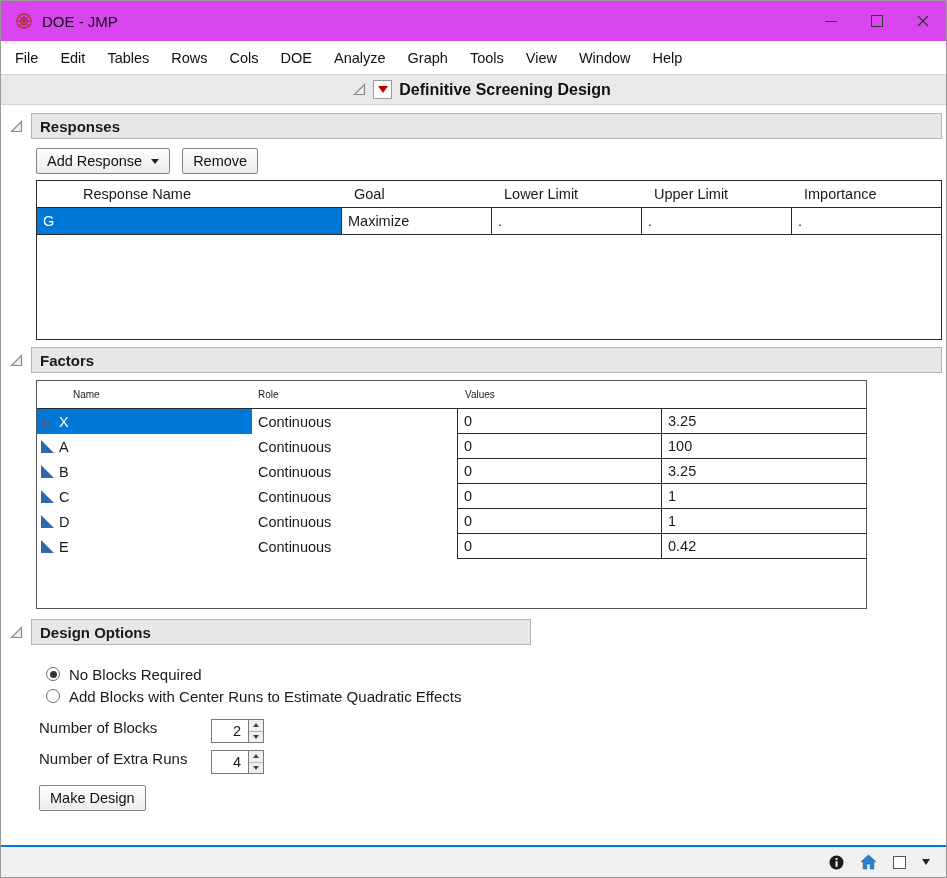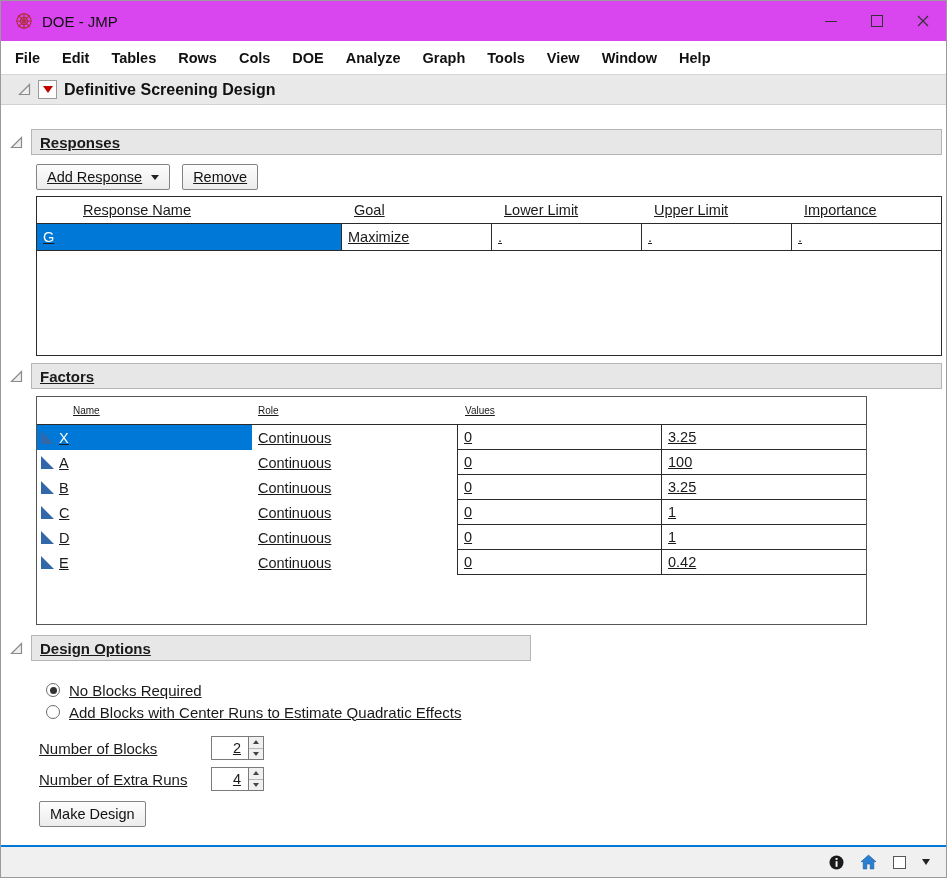--- a/index.html
+++ b/index.html
@@ -9,31 +9,31 @@
   
   .titlebar{flex:0 0 40px;display:flex;align-items:center;background:#d946ef;}
   .tb-icon{margin-left:13px;width:19px;height:19px;display:flex;align-items:center;justify-content:center;}
   .tb-title{margin-left:9px;font-size:15px;color:#111;}
   .tb-controls{margin-left:auto;display:flex;height:100%;}
   .tb-btn{width:46px;height:100%;display:flex;align-items:center;justify-content:center;cursor:default;}
   .glyph-min{width:12px;height:1px;background:#333;}
   .glyph-max{width:10px;height:10px;border:1px solid #333;}
 
   
-  .menubar{flex:0 0 33px;display:flex;align-items:center;background:#fff;padding-left:3px;font-size:14.5px;font-weight:bold;}
+  .menubar{flex:0 0 33px;display:flex;align-items:center;background:#fff;padding-left:3px;font-size:14.5px;}
   .menu-item{padding:6px 11px;color:#111;}
 
   
-  .reportbar{flex:0 0 29px;background:#e9e9e9;border-top:1px solid #d6d6d6;border-bottom:1px solid #d2d2d2;display:flex;align-items:center;padding-left:8px;}
+  .reportbar{flex:0 0 29px;background:#e9e9e9;border-top:1px solid #d6d6d6;border-bottom:1px solid #d2d2d2;display:flex;align-items:center;padding-left:8px;justify-content:center;}
   .red-tri-box{width:17px;height:17px;background:#fdfdfd;border:1px solid #9a9a9a;display:flex;align-items:center;justify-content:center;margin-left:7px;}
   .red-tri{width:0;height:0;border-left:5px solid transparent;border-right:5px solid transparent;border-top:7px solid #c00000;}
   .report-title{margin-left:7px;font-size:16px;font-weight:bold;color:#111;}
 
   
-  .content{flex:1 1 auto;background:#fff;padding-top:24px;overflow:hidden;text-decoration:underline;}
+  .content{flex:1 1 auto;background:#fff;padding-top:8px;overflow:hidden;}
   .sec-head-row{display:flex;align-items:center;}
   .disclosure{margin-left:9px;width:13px;height:13px;display:flex;}
   .sec-bar{margin-left:8px;height:26px;box-sizing:border-box;background:#e7e7e7;border:1px solid #b5b5b5;display:flex;align-items:center;padding-left:8px;font-size:15px;font-weight:bold;}
   .sec-bar.wide{width:911px;}
   .sec-bar.narrow{width:500px;}
 
   
   .btn-row{margin:9px 0 0 35px;display:flex;gap:12px;}
   .btn{height:26px;box-sizing:border-box;background:linear-gradient(#fdfdfd,#ececec);border:1px solid #838383;border-radius:2px;display:flex;align-items:center;padding:0 10px;font-size:14.5px;color:#111;}
   .dd-arrow{width:0;height:0;border-left:4px solid transparent;border-right:4px solid transparent;border-top:5px solid #222;margin-left:9px;}
@@ -67,21 +67,21 @@
   .f-v1{width:205px;box-sizing:border-box;display:flex;align-items:center;padding-left:6px;border-left:1px solid #2b2b2b;border-right:1px solid #2b2b2b;border-bottom:1px solid #2b2b2b;}
   .f-v2{flex:1;box-sizing:border-box;display:flex;align-items:center;padding-left:6px;border-bottom:1px solid #2b2b2b;}
   .cont-icon{width:0;height:0;border-bottom:13px solid #3268aa;border-right:13px solid transparent;}
 
   
   .radio-group{margin:18px 0 0 45px;}
   .radio-row{display:flex;align-items:center;height:22px;gap:9px;}
   .radio{width:14px;height:14px;box-sizing:border-box;border:1px solid #6b6b6b;border-radius:50%;background:#fff;display:flex;align-items:center;justify-content:center;}
   .radio.checked::after{content:"";width:7px;height:7px;border-radius:50%;background:#333;}
   .radio-label{font-size:15px;color:#1a1a1a;}
-  .num-row{margin:12px 0 0 38px;display:flex;align-items:center;height:26px;}
+  .num-row{margin:12px 0 0 38px;display:flex;height:26px;}
   .num-row.second{margin-top:5px;}
   .num-label{font-size:15px;width:172px;}
   .spinbox{display:flex;height:24px;}
   .spin-value{width:38px;box-sizing:border-box;border:1px solid #7a7a7a;background:#fff;display:flex;align-items:center;justify-content:flex-end;padding-right:7px;font-size:14.5px;}
   .spin-arrows{width:15px;box-sizing:border-box;border:1px solid #7a7a7a;border-left:none;display:flex;flex-direction:column;}
   .spin-up,.spin-down{flex:1;display:flex;align-items:center;justify-content:center;background:#f0f0f0;}
   .spin-up{border-bottom:1px solid #b5b5b5;}
   .tri-up{width:0;height:0;border-left:3.5px solid transparent;border-right:3.5px solid transparent;border-bottom:4.5px solid #444;}
   .tri-down{width:0;height:0;border-left:3.5px solid transparent;border-right:3.5px solid transparent;border-top:4.5px solid #444;}
   .make-btn{margin:9px 0 0 38px;display:inline-flex;}

